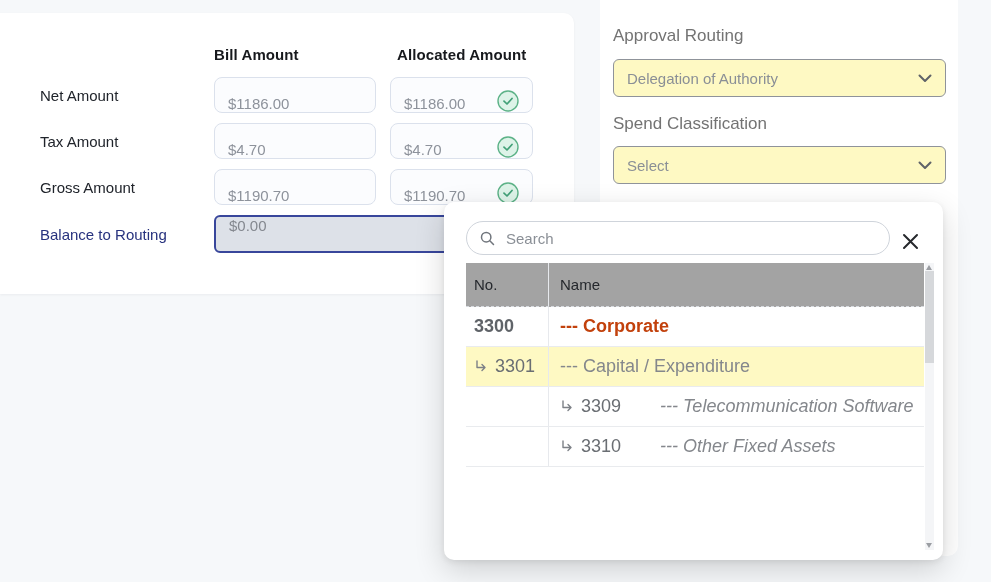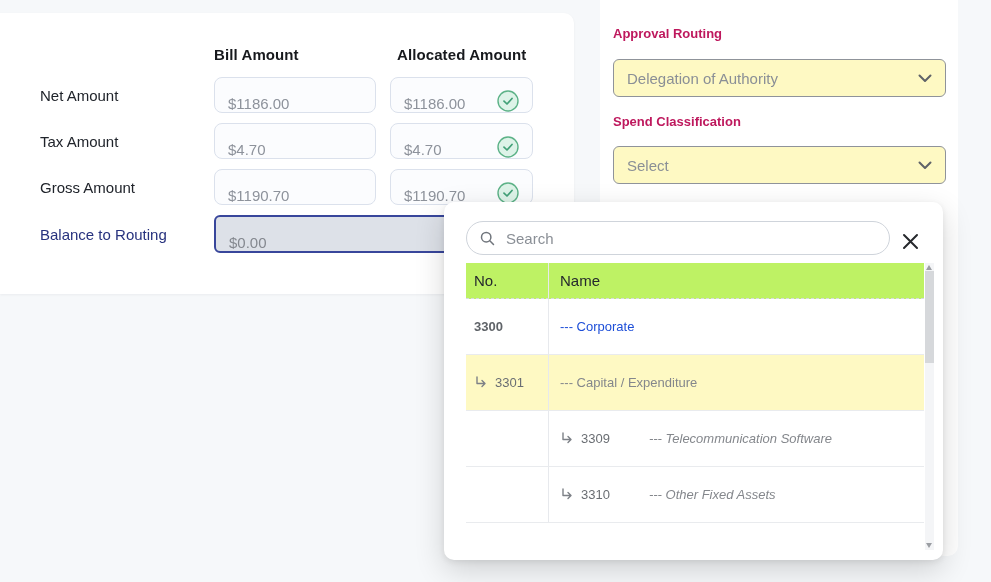--- a/index.html
+++ b/index.html
@@ -31,31 +31,31 @@
   .amount-input {
     position:absolute; height:36px; border:1px solid #dbe1ec; border-radius:8px;
     background:#fbfcfe; font-size:15px; color:#8d929b;
     display:flex; align-items:flex-end; padding:0 13px;
   }
   .amount-input.bill  { left:214px; width:162px; }
   .amount-input.alloc { left:390px; width:143px; justify-content:space-between; }
   .balance-input {
     position:absolute; left:214px; top:202px; width:319px; height:38px;
     background:#dde1e8; border:2px solid #38469b; border-radius:6px;
-    font-size:15px; color:#84888f; display:flex; align-items:flex-end; padding:0 13px;
+    font-size:15px; color:#84888f; display:flex; align-items:flex-start; padding:0 13px;
   }
   .check-badge { display:inline-flex; flex:none; }
 
   
   .right-card {
     position:absolute; left:600px; top:0; width:358px; height:556px;
     background:#fff; border-radius:0 0 10px 10px;
   }
   .section-title {
-    position:absolute; left:13px; font-size:13px; font-weight:bold; color:#be185d;
+    position:absolute; left:13px; font-size:17px; font-weight:normal; color:#737373;
   }
   .dropdown {
     position:absolute; left:13px; width:333px; height:38px;
     border:1px solid #8f939a; border-radius:6px; background:#fef9c3;
     display:flex; align-items:center; justify-content:space-between;
     padding:0 13px; font-size:15px; color:#8a8f96; cursor:pointer;
   }
 
   
   .picker-popup {
@@ -74,37 +74,37 @@
   }
   .search-pill input::placeholder { color:#8a8f96; }
   .close-btn {
     position:absolute; left:454px; top:27px; width:24px; height:24px;
     display:flex; align-items:center; justify-content:center; cursor:pointer;
     background:none; border:none; padding:0;
   }
 
   .picker-table { position:absolute; left:22px; top:61px; width:458px; }
   .t-header {
-    height:36px; background:#bef264; display:flex;
+    height:44px; background:#a3a3a3; display:flex;
     border-bottom:1px dashed #d8dbe0;
     font-size:15px; color:#25282d;
   }
   .t-row {
-    height:56px; display:flex; border-bottom:1px solid #e9ebee;
-    font-size:13px; color:#84878c; cursor:pointer; background:#fff;
+    height:40px; display:flex; border-bottom:1px solid #e9ebee;
+    font-size:18px; color:#84878c; cursor:pointer; background:#fff;
   }
   .t-row.hl { background:#fef9c3; }
   .cell-no {
     width:83px; flex:none; border-right:1px solid #e7e9ed;
     display:flex; align-items:center; padding-left:8px; gap:7px;
   }
   .cell-name { flex:1; display:flex; align-items:center; padding-left:11px; }
   .num-strong { font-weight:bold; color:#5f6368; }
   .num { color:#6a6e73; }
-  .name-strong { font-weight:normal; color:#1d4ed8; }
+  .name-strong { font-weight:bold; color:#c2410c; }
   .nested { display:flex; align-items:center; gap:7px; }
   .nested .sub-name { margin-left:32px;font-style:italic; }
   .t-spacer { height:27px; }
 
   
   .sb-track {
     position:absolute; left:481px; top:61px; width:9px; height:287px;
     background:#f4f5f7;
   }
   .sb-thumb {

